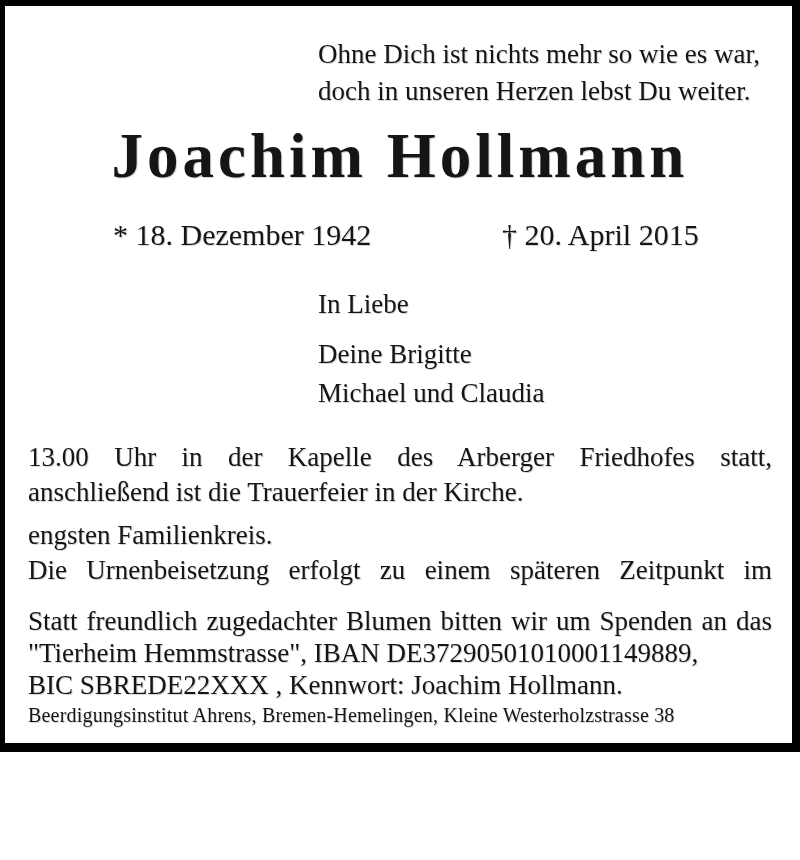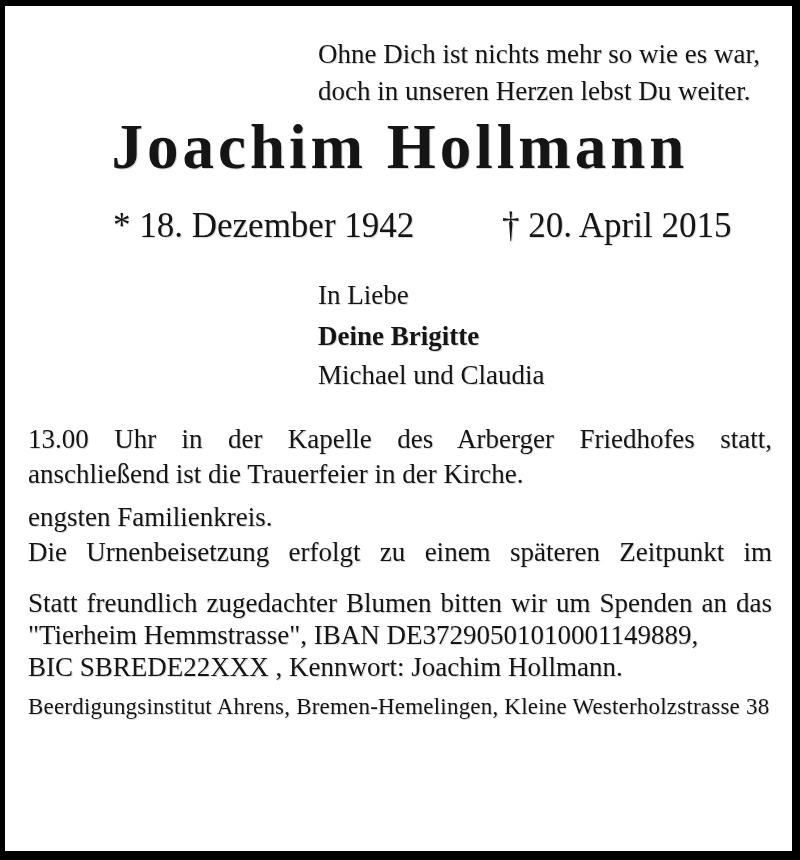--- a/index.html
+++ b/index.html
@@ -8,64 +8,64 @@
     --frame: #000000;
   }
   * { margin: 0; padding: 0; box-sizing: border-box; }
   html, body { background: #ffffff; }
   body {
     width: 800px; height: 860px;
     font-family: "Liberation Serif", "DejaVu Serif", serif;
     color: var(--ink);
   }
   .page {
-    width: 800px; height: 860px;
+    width: 800px; height: 752px;
     background: var(--paper);
     border-style: solid;
     border-color: var(--frame);
     border-width: 6px 8px 9px 5px;
     padding: 0 20px 0 23px;
     overflow: hidden;
   }
   .txt { text-shadow: 1px 1px 0 rgba(110,110,110,0.28); }
 
   
   .epigraph { margin: 30px 0 0 290px; font-size: 27px; line-height: 37px; }
 
   
   .name {
-    margin-top: 2px;
+    margin-top: 11px;
     text-align: center;
     font-size: 63px;
     line-height: 70px;
     font-weight: bold;
     letter-spacing: 4px;
     white-space: nowrap;
   }
 
   
-  .dates { margin-top: 27px; padding-left: 85px; display: flex; font-size: 35px; line-height: 34px; }
+  .dates { margin-top: 27px; padding-left: 85px; display: flex; font-size: 30px; line-height: 34px; }
   .birth { width: 389px; }
 
   
   .salutation { margin: 34px 0 0 290px; font-size: 27px; line-height: 36px; }
-  .mourner-first { margin: 5px 0 0 290px; font-size: 27px; line-height: 36px; font-weight: bold; }
+  .mourner-first { margin: 14px 0 0 290px; font-size: 27px; line-height: 36px; }
   .mourner-family { margin: 4px 0 0 290px; font-size: 27px; line-height: 34px; }
   .mourner-all { margin: 0 0 0 290px; font-size: 27px; line-height: 36px; }
 
   
   .para { font-size: 27px; }
   .para .jline { text-align: justify; text-align-last: justify; white-space: normal; }
   .para .last { text-align: left; text-align-last: left; }
   .para-1 { margin-top: 30px; line-height: 35px; }
   .para-2 { margin-top: 8px;  line-height: 35px; }
   .para-3 { margin-top: 17px; line-height: 32px; }
 
   
-  .funeral-home { margin-top: 10px; font-size: 23px; line-height: 28px; letter-spacing: 0.2px; white-space: nowrap; }
+  .funeral-home { margin-top: 0; font-size: 20px; line-height: 28px; letter-spacing: 0.2px; white-space: nowrap; }
 </style>
 </head>
 <body>
 
 <div class="page">
 
   <div class="epigraph txt">
     <div>Ohne Dich ist nichts mehr so wie es war,</div>
     <div>doch in unseren Herzen lebst Du weiter.</div>
   </div>

